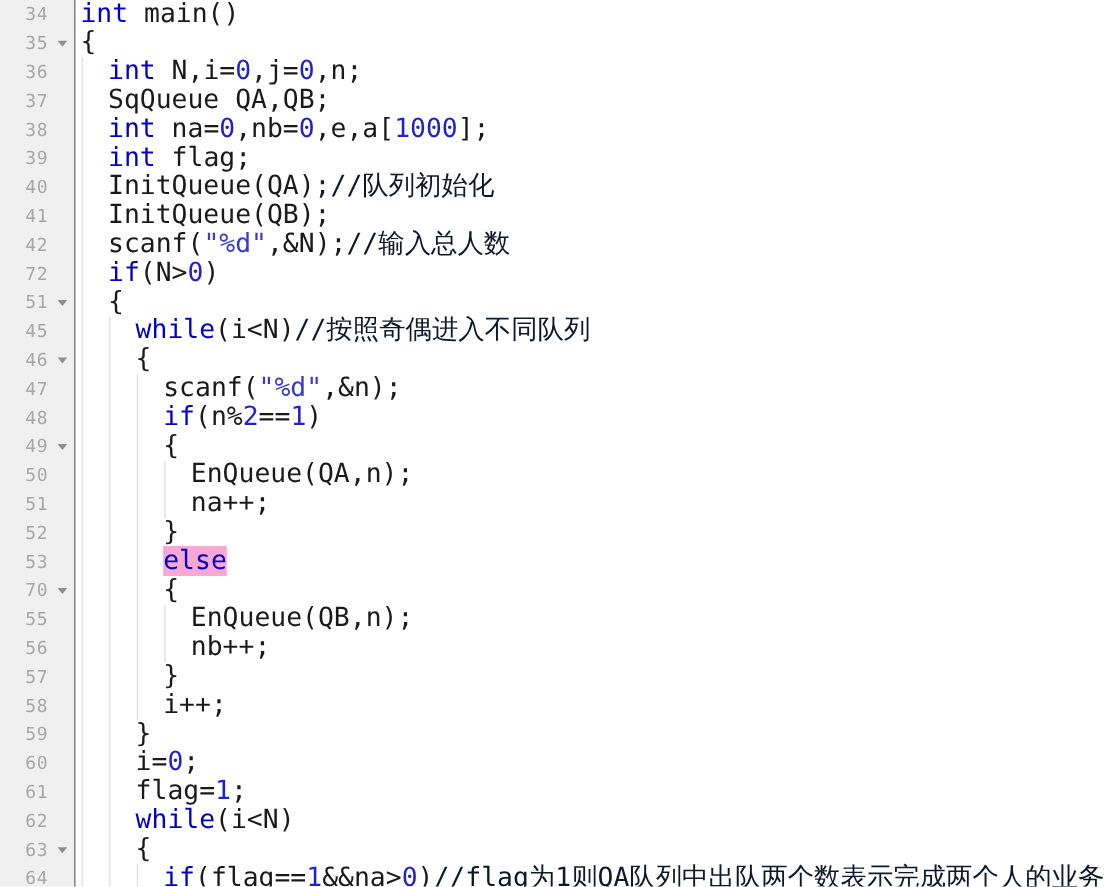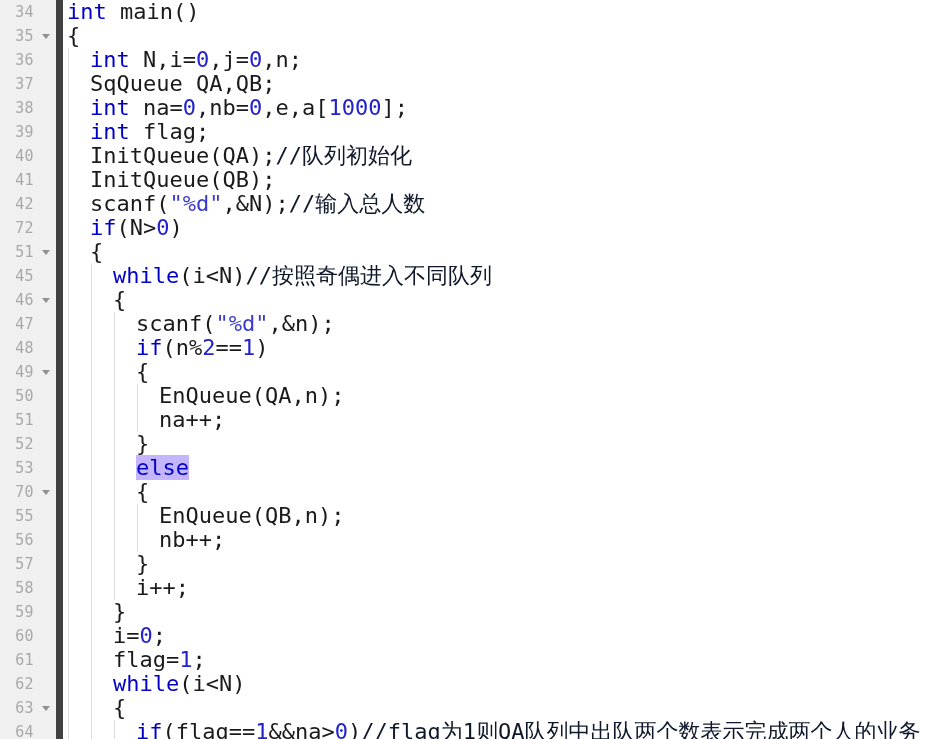--- a/index.html
+++ b/index.html
@@ -24,21 +24,21 @@
   }
 
   
   #gutter {
     position: relative;
     width: 63px;
     min-width: 63px;
     height: 739px;
     background: #f0f0f0;
     box-sizing: border-box;
-    border-right: 7px solid #404040;
+    border-right: 1px solid #404040;
     flex: 0 0 63px;
   }
   .gutter-row {
     position: relative;
     height: 24px;
     line-height: 24px;
     font-size: 15px;
     color: #a8a8a8;
     text-align: right;
     padding-right: 22px;
@@ -92,21 +92,21 @@
     width: 1px;
     background: #dcdcdc;
   }
 
   
   .kw   { color: #0000c8; }
   .num  { color: #2222cc; }
   .str  { color: #3a3ad0; }
   .cmt  { color: #0f172a; }
   .plain{ color: #1a1a1a; }
-  .hl   { background: #c4b5fd; margin-top: 34px; }
+  .hl   { background: #f9a8d4; margin-top: 34px; }
 
   .code-text { position: relative; z-index: 2; }
 </style>
 </head>
 <body>
 
 <div id="editor">
 
   <div id="gutter">
       <div class="gutter-row"><span>34</span></div>

